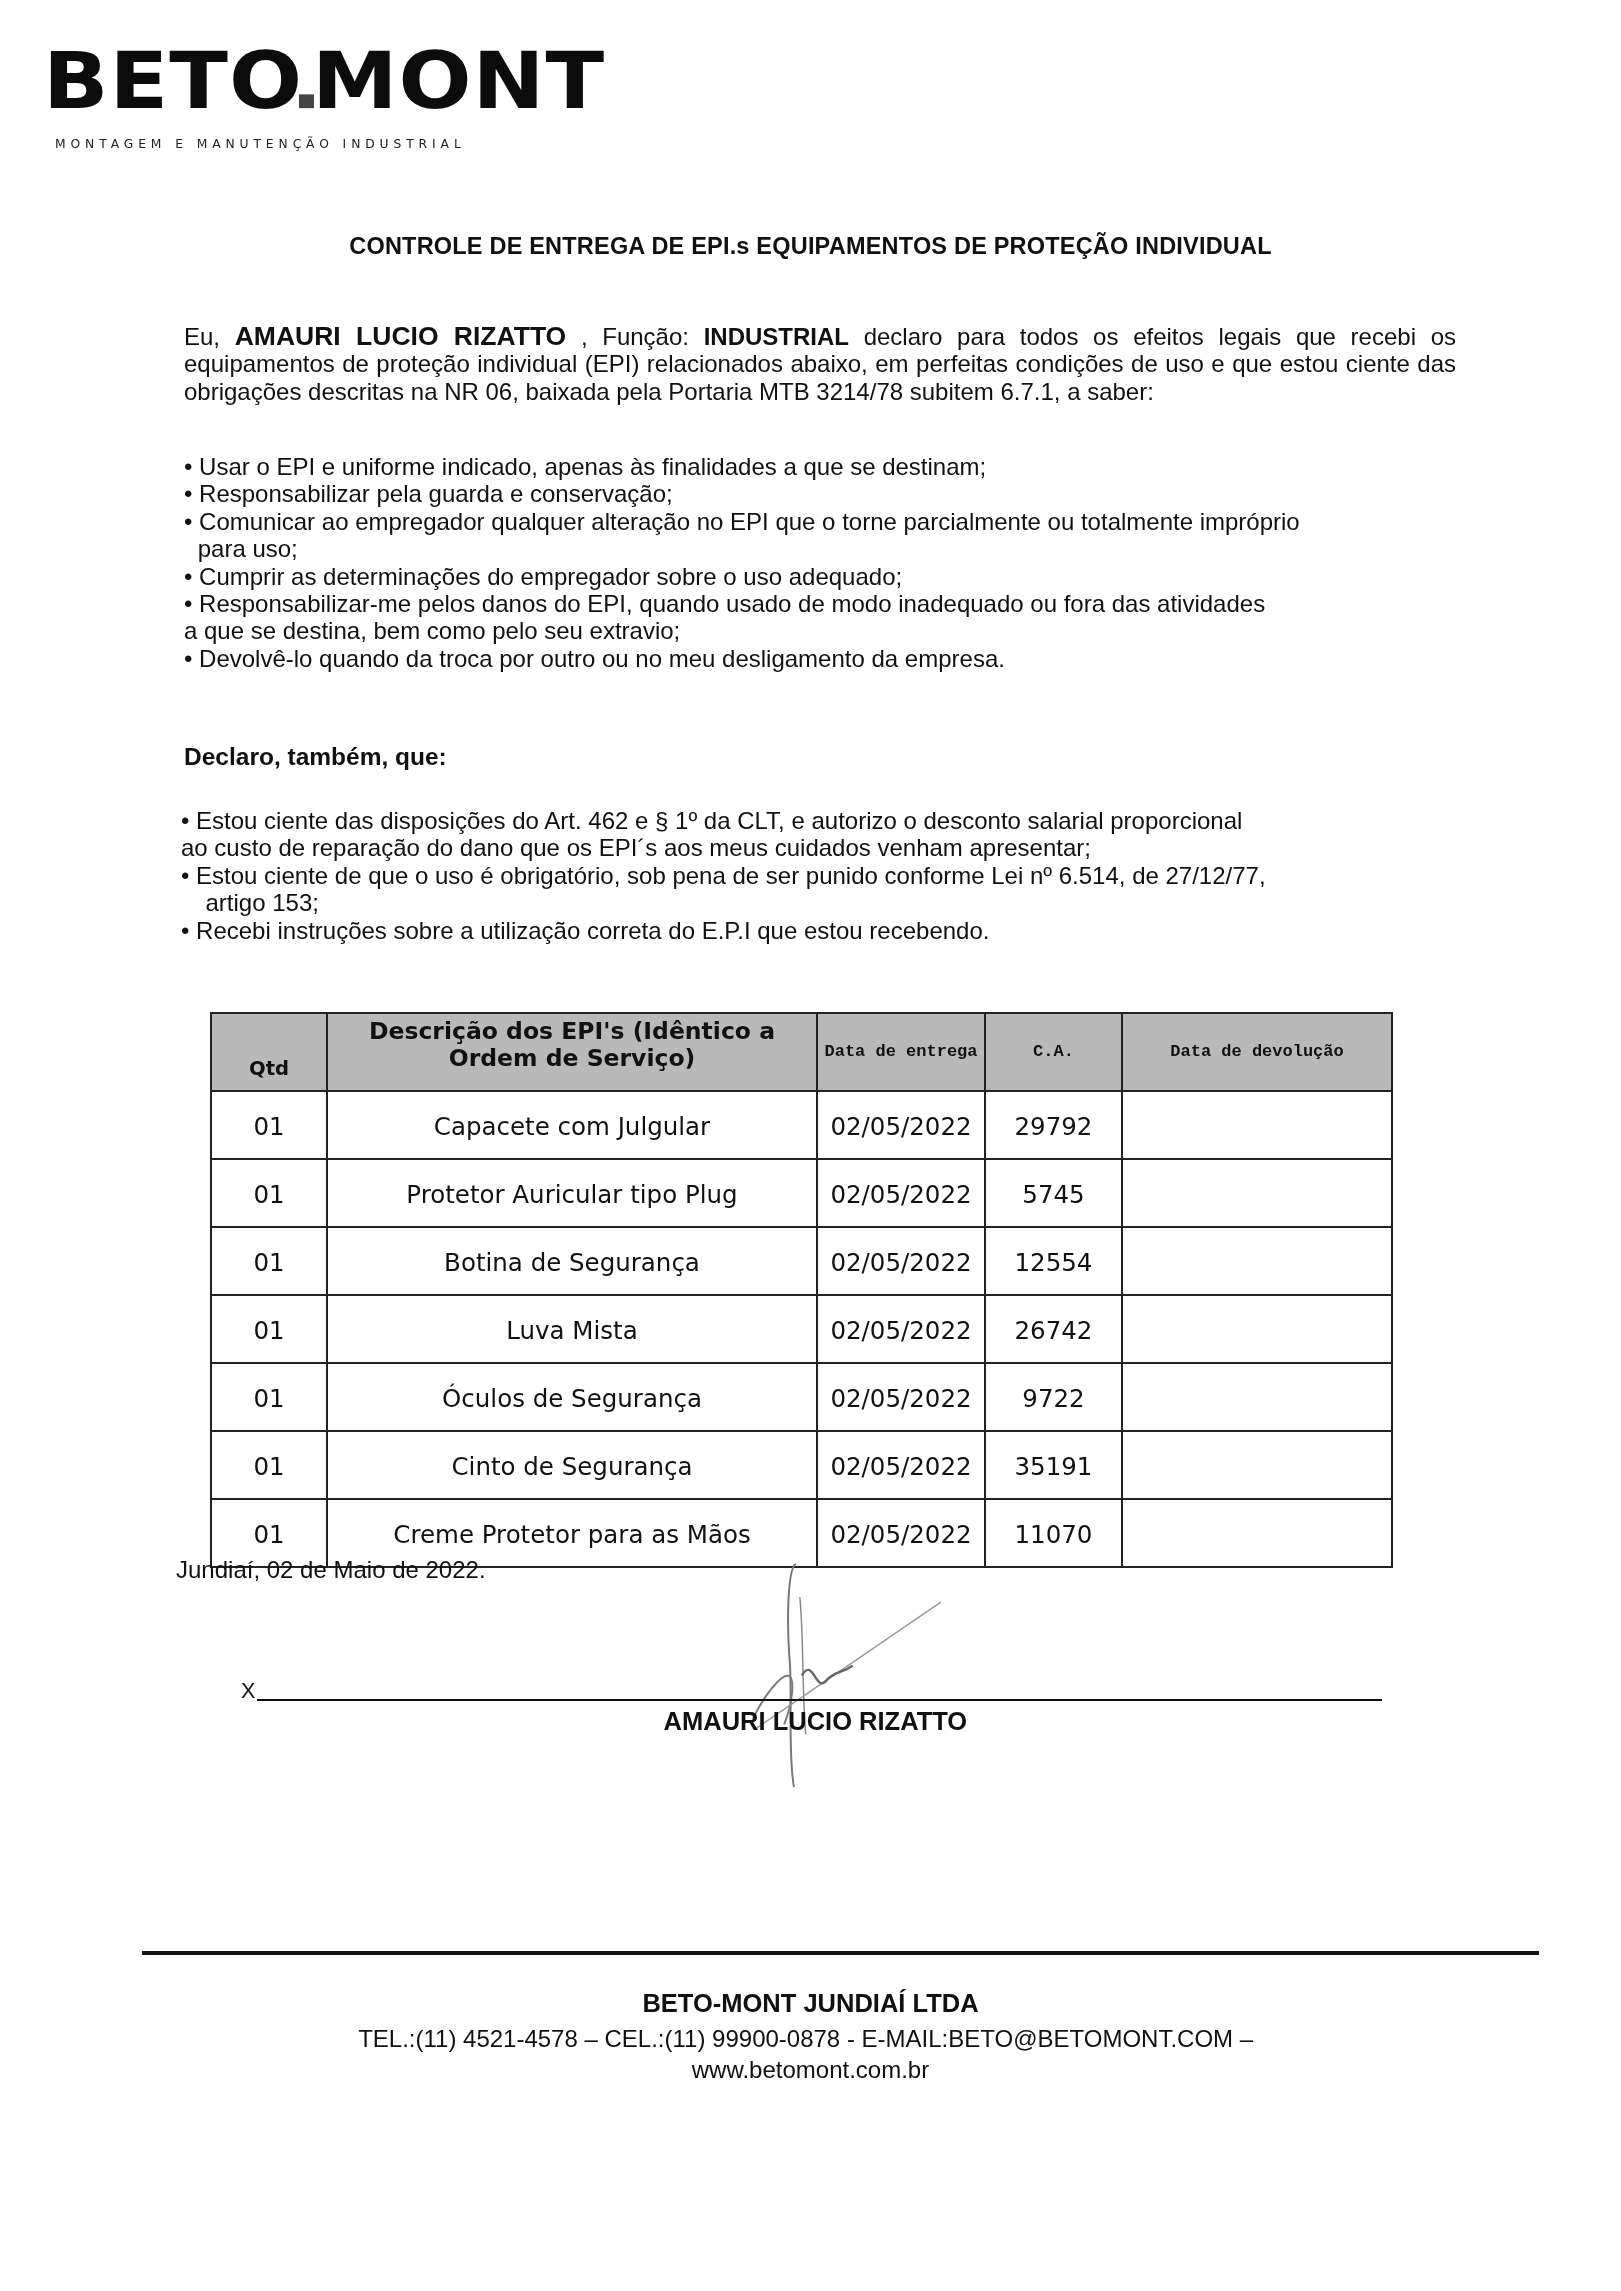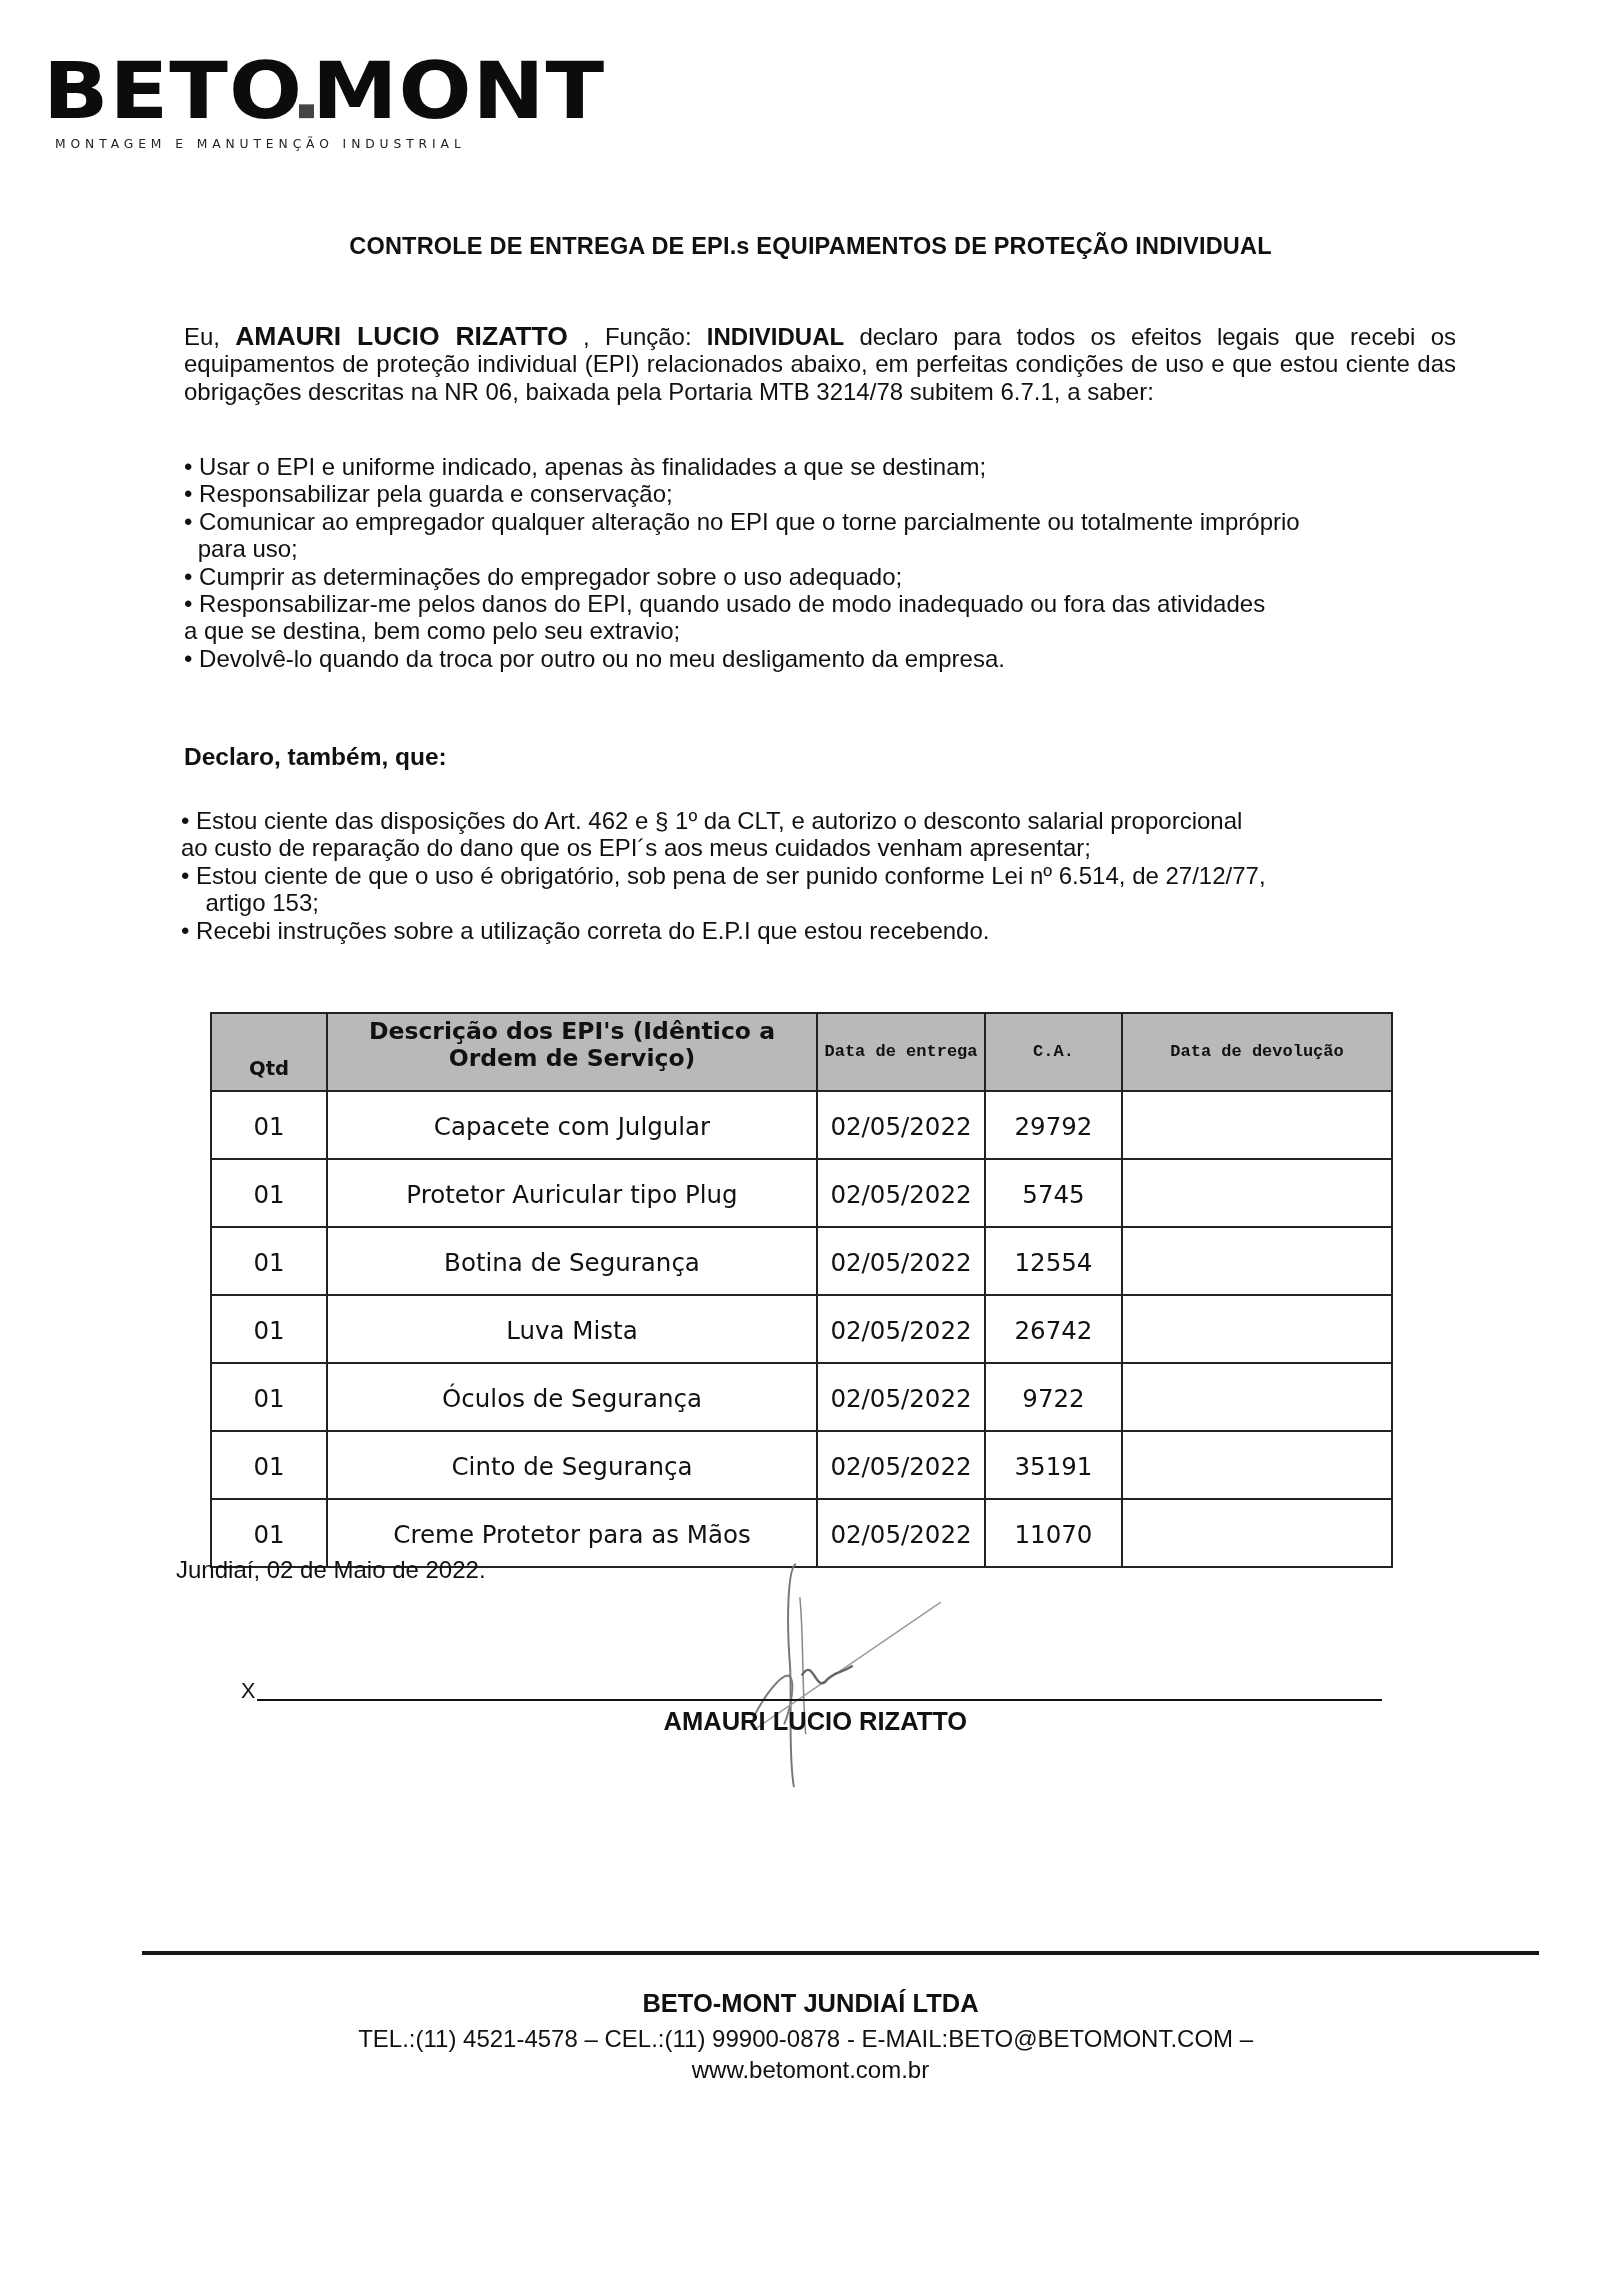--- a/index.html
+++ b/index.html
@@ -1,19 +1,19 @@
 <!DOCTYPE html>
 <html><head>
   <meta charset="utf-8">
   <style>
     * { margin: 0; padding: 0; box-sizing: border-box; }
     html, body { width: 1621px; height: 2292px; background: #ffffff; }
     body { position: relative; font-family: "Liberation Sans", sans-serif; color: #111; overflow: hidden; }
 
-    .logo { position: absolute; left: 43px; top: 51px; }
+    .logo { position: absolute; left: 43px; top: 41px; }
     .logo-word { font-family: "DejaVu Sans", sans-serif; font-weight: bold; font-size: 86px; letter-spacing: 1px; line-height: 1; color: #0c0c0c; transform: scaleY(0.92); transform-origin: left top; }
     .logo-word .dot { display: inline-block; width: 14.7px; height: 14.7px; background: #444; margin: 0 -2px 0 -3.9px; vertical-align: baseline; }
     .logo-tag { position: absolute; left: 55px; top: 137px; font-family: "DejaVu Sans", sans-serif; font-size: 12.3px; letter-spacing: 4.9px; color: #222; white-space: nowrap; }
 
     .doc-title { position: absolute; left: 0; width: 1621px; top: 233px; text-align: center; font-weight: bold; font-size: 23.5px; letter-spacing: 0.2px; }
 
     .para { position: absolute; left: 184px; width: 1272px; font-size: 24px; line-height: 27.4px; }
     .para b { font-weight: bold; }
     .intro { top: 323px; text-align: justify; text-align-last: left; }
     .intro .nm { font-size: 26.5px; }
@@ -51,21 +51,21 @@
 </head>
 <body>
 
 <div class="logo">
   <div class="logo-word"><span>BETO</span><span class="dot"></span><span>MONT</span></div>
 </div>
 <div class="logo-tag">MONTAGEM E MANUTENÇÃO INDUSTRIAL</div>
 
 <div class="doc-title">CONTROLE DE ENTREGA DE EPI.s EQUIPAMENTOS DE PROTEÇÃO INDIVIDUAL</div>
 
-<div class="para intro"><span>Eu, </span><b class="nm">AMAURI LUCIO RIZATTO</b><span> , Função: </span><b>INDIVIDUAL</b><span> declaro para todos os efeitos legais que recebi os equipamentos de proteção individual (EPI) relacionados abaixo, em perfeitas condições de uso e que estou ciente das obrigações descritas na NR 06, baixada pela Portaria MTB 3214/78 subitem 6.7.1, a saber:</span></div>
+<div class="para intro"><span>Eu, </span><b class="nm">AMAURI LUCIO RIZATTO</b><span> , Função: </span><b>INDUSTRIAL</b><span> declaro para todos os efeitos legais que recebi os equipamentos de proteção individual (EPI) relacionados abaixo, em perfeitas condições de uso e que estou ciente das obrigações descritas na NR 06, baixada pela Portaria MTB 3214/78 subitem 6.7.1, a saber:</span></div>
 
 <div class="para bullets">
   <div class="li">• Usar o EPI e uniforme indicado, apenas às finalidades a que se destinam;</div>
   <div class="li">• Responsabilizar pela guarda e conservação;</div>
   <div class="li">• Comunicar ao empregador qualquer alteração no EPI que o torne parcialmente ou totalmente impróprio</div>
   <div class="li cont">para uso;</div>
   <div class="li">• Cumprir as determinações do empregador sobre o uso adequado;</div>
   <div class="li">• Responsabilizar-me pelos danos do EPI, quando usado de modo inadequado ou fora das atividades</div>
   <div class="li">a que se destina, bem como pelo seu extravio;</div>
   <div class="li">• Devolvê-lo quando da troca por outro ou no meu desligamento da empresa.</div>

